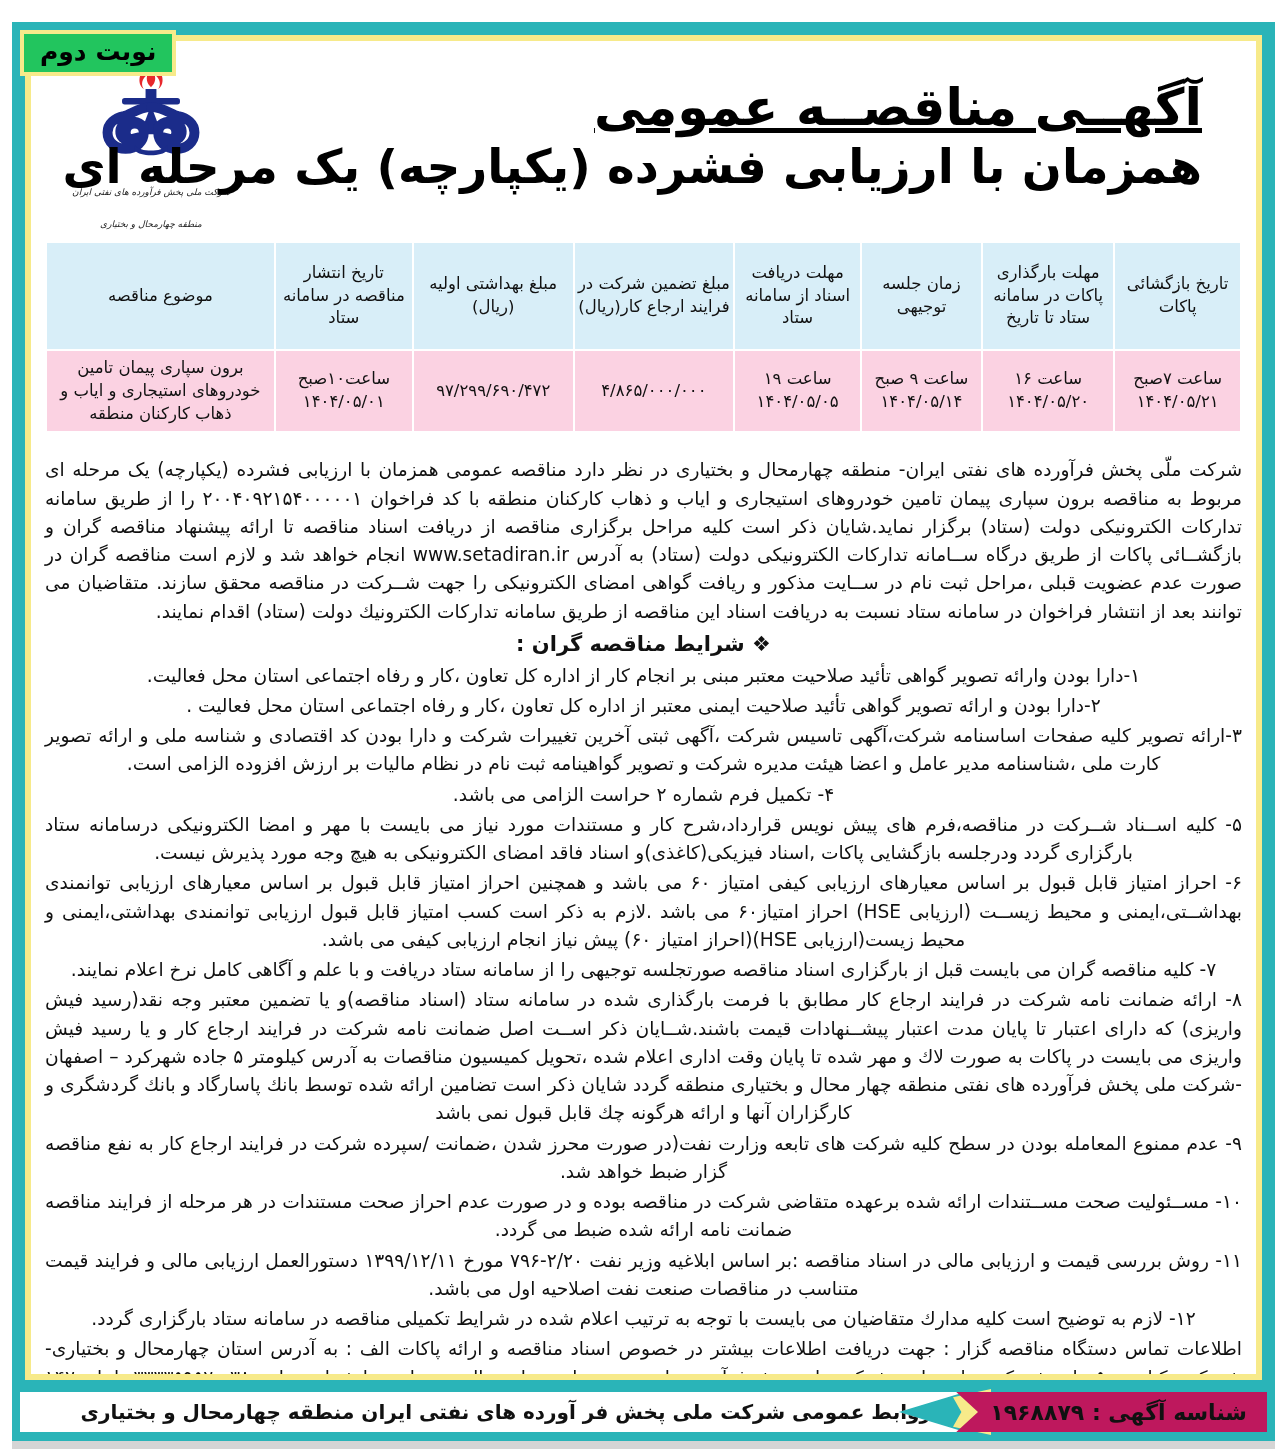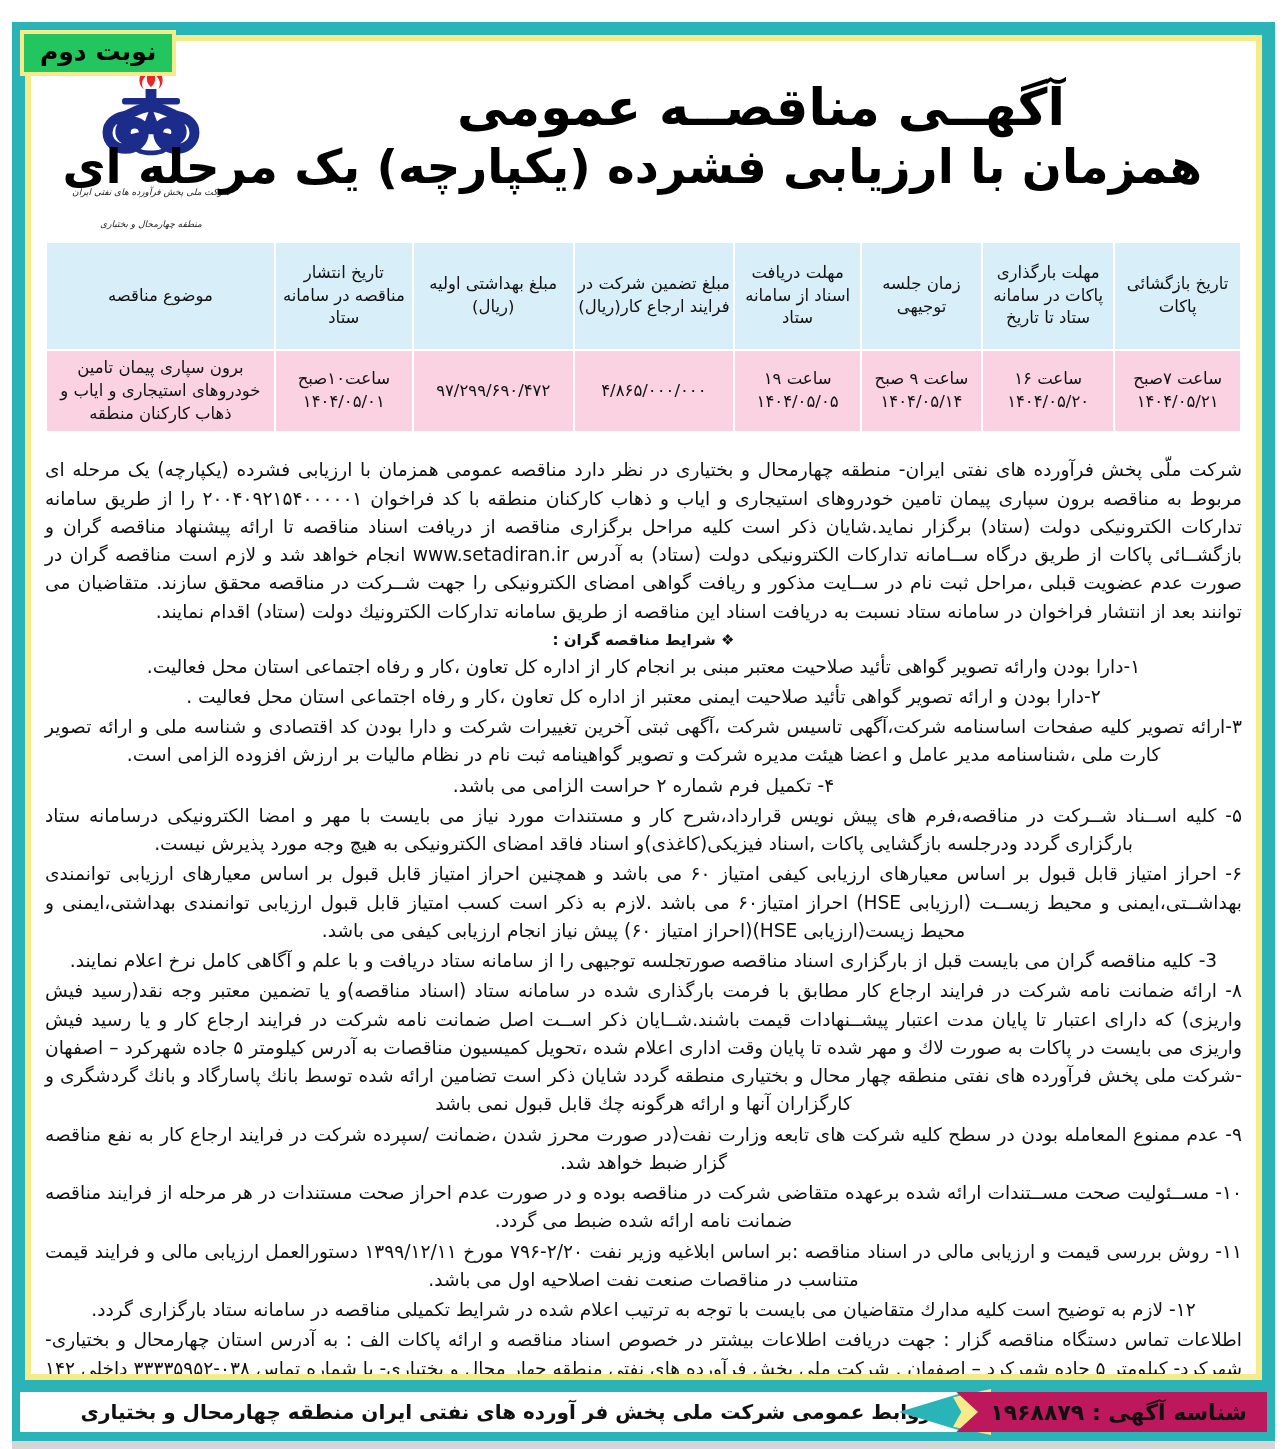--- a/index.html
+++ b/index.html
@@ -99,22 +99,23 @@
     top: 38px;
     text-align: center;
   }
   .title-line-1 {
     font-size: 51px;
     font-weight: bold;
     color: #000;
     line-height: 1.12;
     letter-spacing: -1px;
     white-space: nowrap;
-    text-align: center;
+    text-align: right;
     padding-left: 60px;
+    text-decoration: underline;
   }
   .title-line-2 {
     font-size: 47px;
     font-weight: bold;
     color: #000;
     line-height: 1.15;
     letter-spacing: -1.5px;
     white-space: nowrap;
     margin-top: 4px;
     text-align: center;
@@ -160,21 +161,21 @@
     margin-top: 23px;
     font-size: 18.6px;
     line-height: 1.52;
     color: #111;
     text-align: justify;
     text-align-last: center;
   }
   .body-text p { margin: 0 0 2px 0; }
   .intro { text-align: justify; text-align-last: right; }
   .conditions-title {
-    font-size: 15px;
+    font-size: 21px;
     font-weight: bold;
     text-align: right;
     margin: 3px 0 1px 0;
     color: #111;
   }
   .cond-item {
     margin: 0 0 1px 0;
     text-align: justify;
     text-align-last: center;
   }
@@ -314,21 +315,21 @@
           <p class="intro">شرکت ملّی پخش فرآورده های نفتی ایران- منطقه چهارمحال و بختیاری در نظر دارد مناقصه عمومی همزمان با ارزیابی فشرده (یکپارچه) یک مرحله ای مربوط به مناقصه برون سپاری پیمان تامین خودروهای استیجاری و ایاب و ذهاب کارکنان منطقه با کد فراخوان ۲۰۰۴۰۹۲۱۵۴۰۰۰۰۰۱ را از طریق سامانه تدارکات الکترونیکی دولت (ستاد) برگزار نماید.شایان ذکر است کلیه مراحل برگزاری مناقصه از دریافت اسناد مناقصه تا ارائه پیشنهاد مناقصه گران و بازگشــائی پاکات از طریق درگاه ســامانه تدارکات الکترونیکی دولت (ستاد) به آدرس www.setadiran.ir انجام خواهد شد و لازم است مناقصه گران در صورت عدم عضویت قبلی ،مراحل ثبت نام در ســایت مذکور و ریافت گواهی امضای الکترونیکی را جهت شــرکت در مناقصه محقق سازند. متقاضیان می توانند بعد از انتشار فراخوان در سامانه ستاد نسبت به دریافت اسناد این مناقصه از طریق سامانه تدارکات الکترونیك دولت (ستاد) اقدام نمایند.</p>
 
           <div class="conditions-title">❖ شرایط مناقصه گران :</div>
 
           <p class="cond-item">۱-دارا بودن وارائه تصویر گواهی تأئید صلاحیت معتبر مبنی بر انجام کار از اداره کل تعاون ،کار و رفاه اجتماعی استان محل فعالیت.</p>
           <p class="cond-item">۲-دارا بودن و ارائه تصویر گواهی تأئید صلاحیت  ایمنی معتبر از اداره کل تعاون ،کار و رفاه اجتماعی استان محل فعالیت .</p>
           <p class="cond-item">۳-ارائه تصویر کلیه صفحات اساسنامه شرکت،آگهی تاسیس شرکت ،آگهی ثبتی آخرین تغییرات شرکت و دارا بودن کد اقتصادی و شناسه ملی و ارائه تصویر کارت ملی ،شناسنامه مدیر عامل و اعضا هیئت مدیره شرکت و تصویر گواهینامه ثبت نام در نظام مالیات بر ارزش افزوده الزامی است.</p>
           <p class="cond-item">۴- تکمیل فرم شماره ۲ حراست الزامی می باشد.</p>
           <p class="cond-item">۵- کلیه اســناد شــرکت در مناقصه،فرم های پیش نویس قرارداد،شرح کار و مستندات مورد نیاز می بایست با مهر و امضا الکترونیکی درسامانه ستاد بارگزاری گردد ودرجلسه بازگشایی پاکات ,اسناد فیزیکی(کاغذی)و اسناد فاقد امضای الکترونیکی به هیچ وجه مورد پذیرش نیست.</p>
           <p class="cond-item">۶- احراز امتیاز قابل قبول بر اساس معیارهای ارزیابی کیفی امتیاز ۶۰ می باشد و همچنین احراز امتیاز قابل قبول بر اساس معیارهای ارزیابی توانمندی بهداشــتی،ایمنی و محیط زیســت (ارزیابی HSE)  احراز امتیاز۶۰ می باشد .لازم به ذکر است کسب امتیاز قابل قبول ارزیابی توانمندی بهداشتی،ایمنی و محیط زیست(ارزیابی HSE)(احراز امتیاز ۶۰) پیش نیاز انجام ارزیابی کیفی می باشد.</p>
-          <p class="cond-item">3- کلیه مناقصه گران می بایست قبل از بارگزاری اسناد مناقصه صورتجلسه توجیهی را از سامانه ستاد دریافت و با علم و آگاهی کامل نرخ اعلام نمایند.</p>
+          <p class="cond-item">۷- کلیه مناقصه گران می بایست قبل از بارگزاری اسناد مناقصه صورتجلسه توجیهی را از سامانه ستاد دریافت و با علم و آگاهی کامل نرخ اعلام نمایند.</p>
           <p class="cond-item">۸- ارائه ضمانت نامه شرکت در فرایند ارجاع کار مطابق با فرمت بارگذاری شده در سامانه ستاد (اسناد مناقصه)و یا تضمین معتبر وجه نقد(رسید فیش واریزی) که دارای اعتبار تا پایان مدت اعتبار پیشــنهادات قیمت باشند.شــایان ذکر اســت اصل ضمانت نامه شرکت در فرایند ارجاع کار و یا رسید فیش واریزی می بایست در پاکات به صورت لاك و مهر شده تا پایان وقت اداری اعلام شده ،تحویل کمیسیون مناقصات به آدرس کیلومتر ۵ جاده شهرکرد – اصفهان -شرکت ملی پخش فرآورده های نفتی منطقه چهار محال و بختیاری منطقه گردد شایان ذکر است تضامین ارائه شده توسط بانك پاسارگاد و بانك گردشگری و کارگزاران آنها و ارائه هرگونه چك قابل قبول نمی باشد</p>
           <p class="cond-item">۹- عدم ممنوع المعامله بودن در سطح کلیه شرکت های تابعه وزارت نفت(در صورت محرز شدن ،ضمانت /سپرده شرکت در فرایند ارجاع کار به نفع مناقصه گزار ضبط خواهد شد.</p>
           <p class="cond-item">۱۰- مســئولیت صحت مســتندات ارائه شده برعهده متقاضی شرکت در مناقصه بوده و در صورت عدم احراز صحت مستندات در هر مرحله از فرایند مناقصه ضمانت نامه ارائه شده ضبط می گردد.</p>
           <p class="cond-item">۱۱- روش بررسی قیمت و ارزیابی مالی در اسناد مناقصه :بر اساس ابلاغیه وزیر نفت ۲/۲۰-۷۹۶ مورخ ۱۳۹۹/۱۲/۱۱ دستورالعمل ارزیابی مالی و فرایند قیمت متناسب در مناقصات صنعت نفت اصلاحیه اول می باشد.</p>
           <p class="cond-item">۱۲- لازم به توضیح است کلیه مدارك متقاضیان می بایست با توجه  به ترتیب اعلام شده در شرایط تکمیلی مناقصه در سامانه ستاد بارگزاری گردد.</p>
           <p class="cond-item">اطلاعات تماس دستگاه مناقصه گزار : جهت دریافت اطلاعات بیشتر در خصوص اسناد مناقصه و ارائه پاکات الف : به آدرس استان چهارمحال و بختیاری- شهرکرد- کیلومتر ۵ جاده شهرکرد – اصفهان . شرکت ملی پخش فرآورده های نفتی منطقه چهار محال و بختیاری- با شماره تماس ۰۳۸-۳۳۳۳۵۹۵۲ داخلی ۱۴۲ و ۲۳۵ تماس حاصل فرمائید.</p>
         </div>
 
       </div>
     </div>

